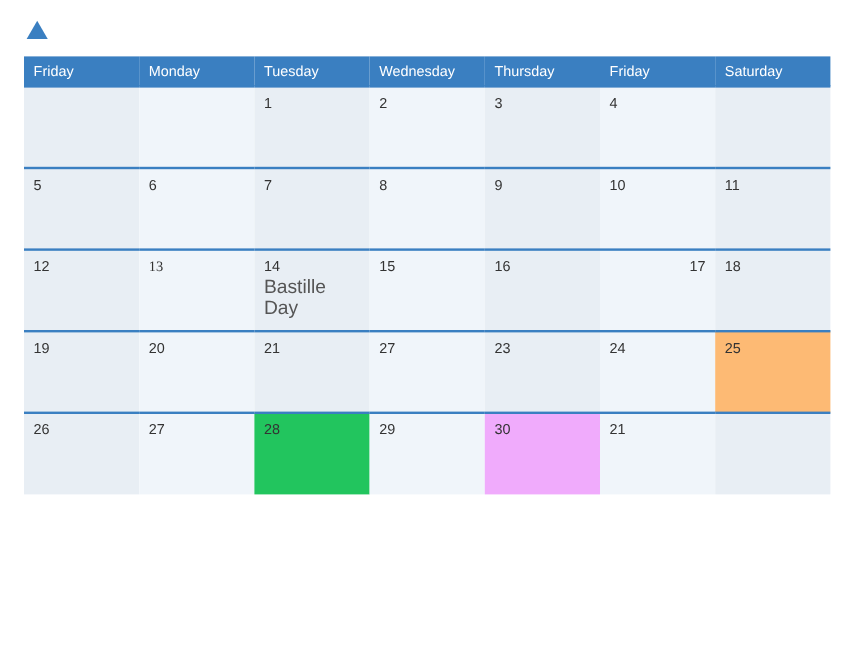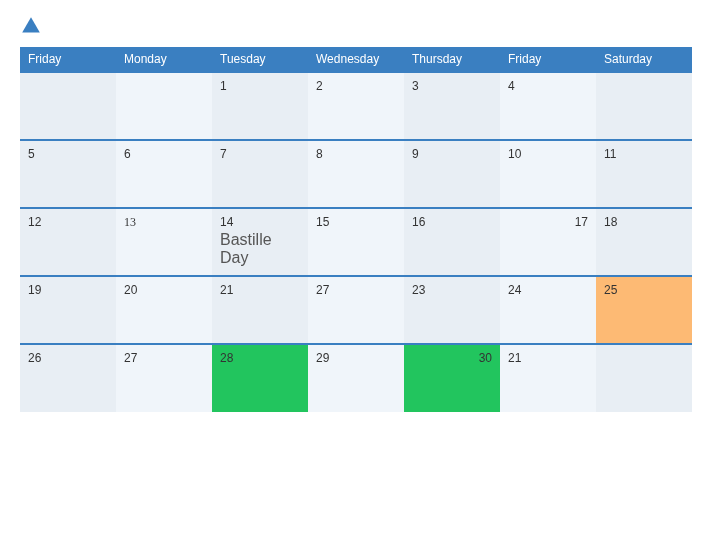--- a/index.html
+++ b/index.html
@@ -250,21 +250,21 @@
           </td>
           <td style="background-color: rgb(240, 245, 250);">
             <span class="day-number">27</span>
           </td>
           <td style="background-color: #22c55e;">
             <span class="day-number">28</span>
           </td>
           <td style="background-color: rgb(240, 245, 250);">
             <span class="day-number">29</span>
           </td>
-          <td style="background-color: #22c55e; text-align: right;">
+          <td style="background-color: #f0abfc;">
             <span class="day-number">30</span>
           </td>
           <td style="background-color: rgb(240, 245, 250);">
             <span class="day-number">21</span>
           </td>
           <td style="background-color: rgb(232, 238, 244);"></td>
         </tr>
       </tbody>
   </table>
 </div>

